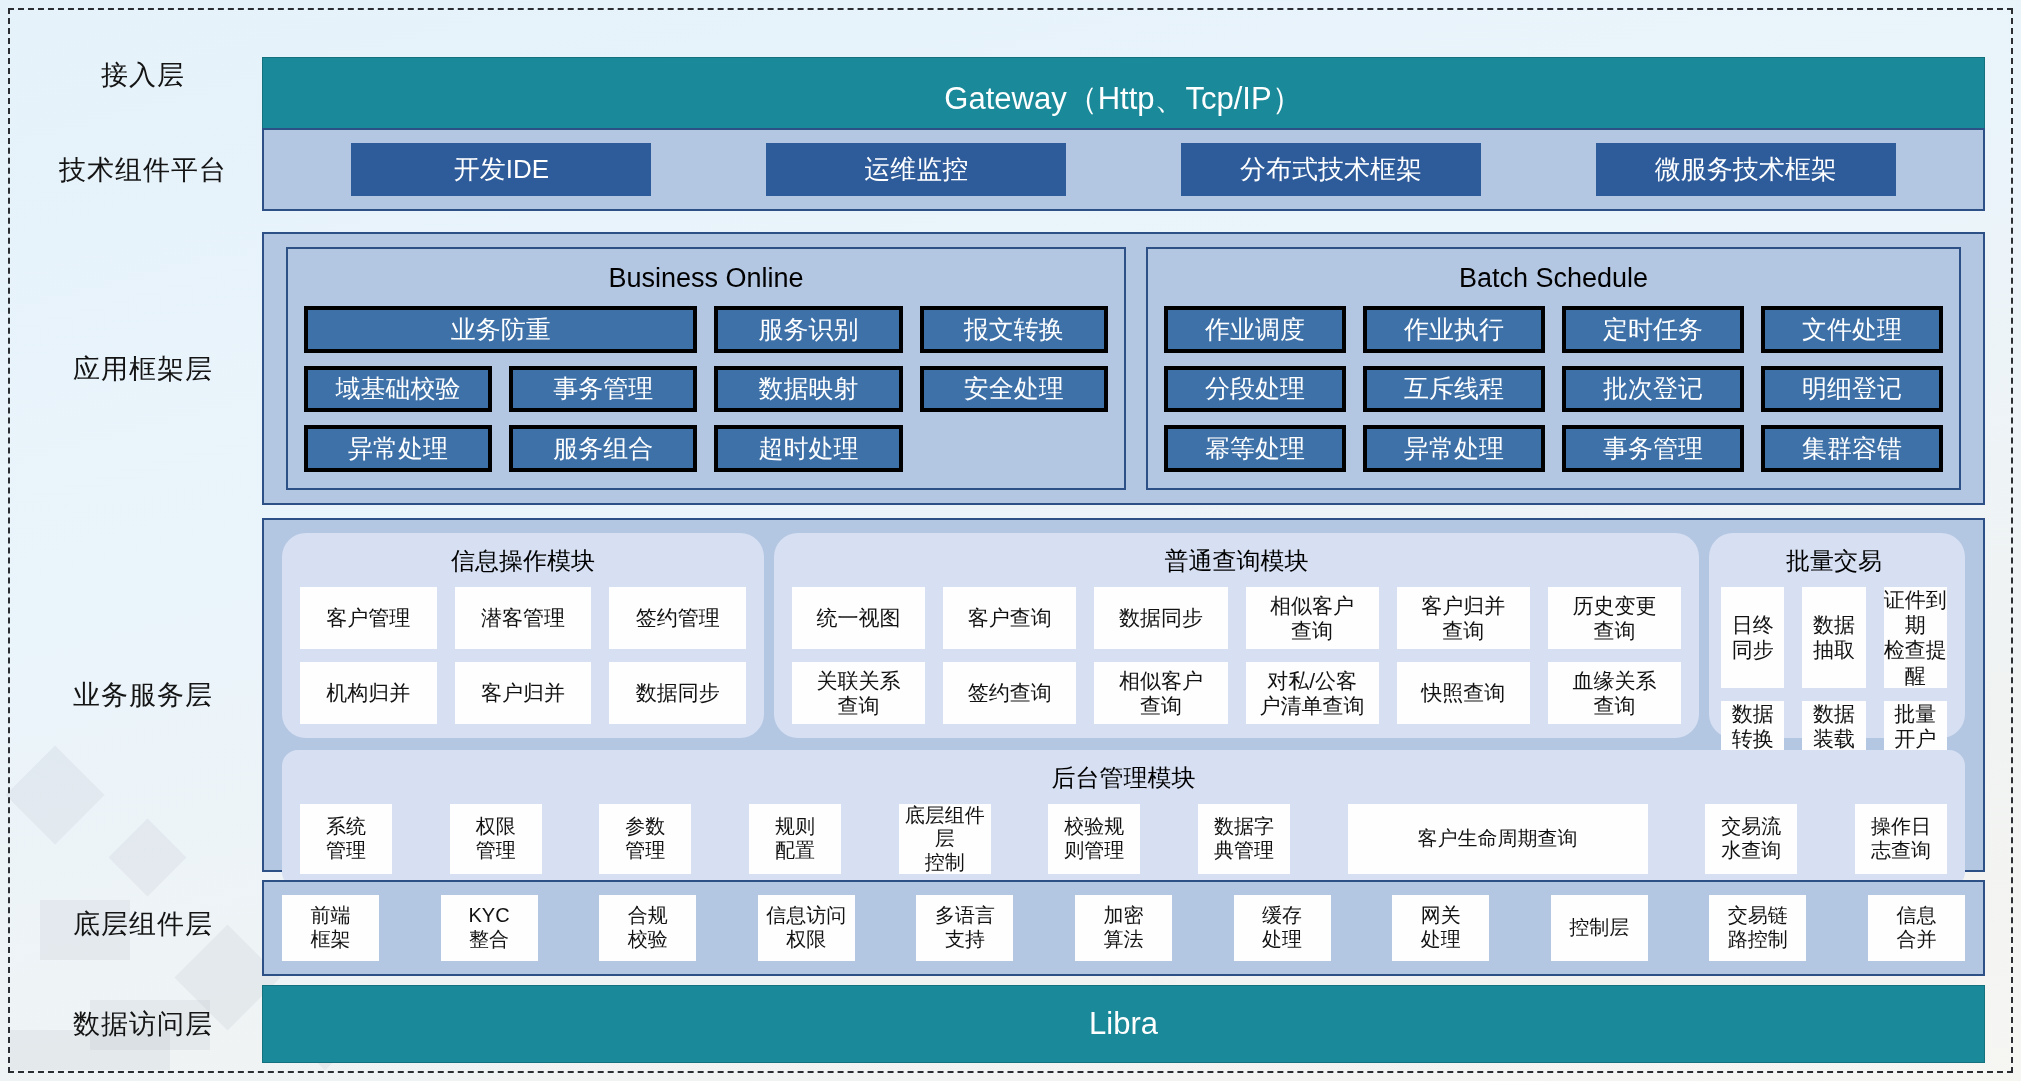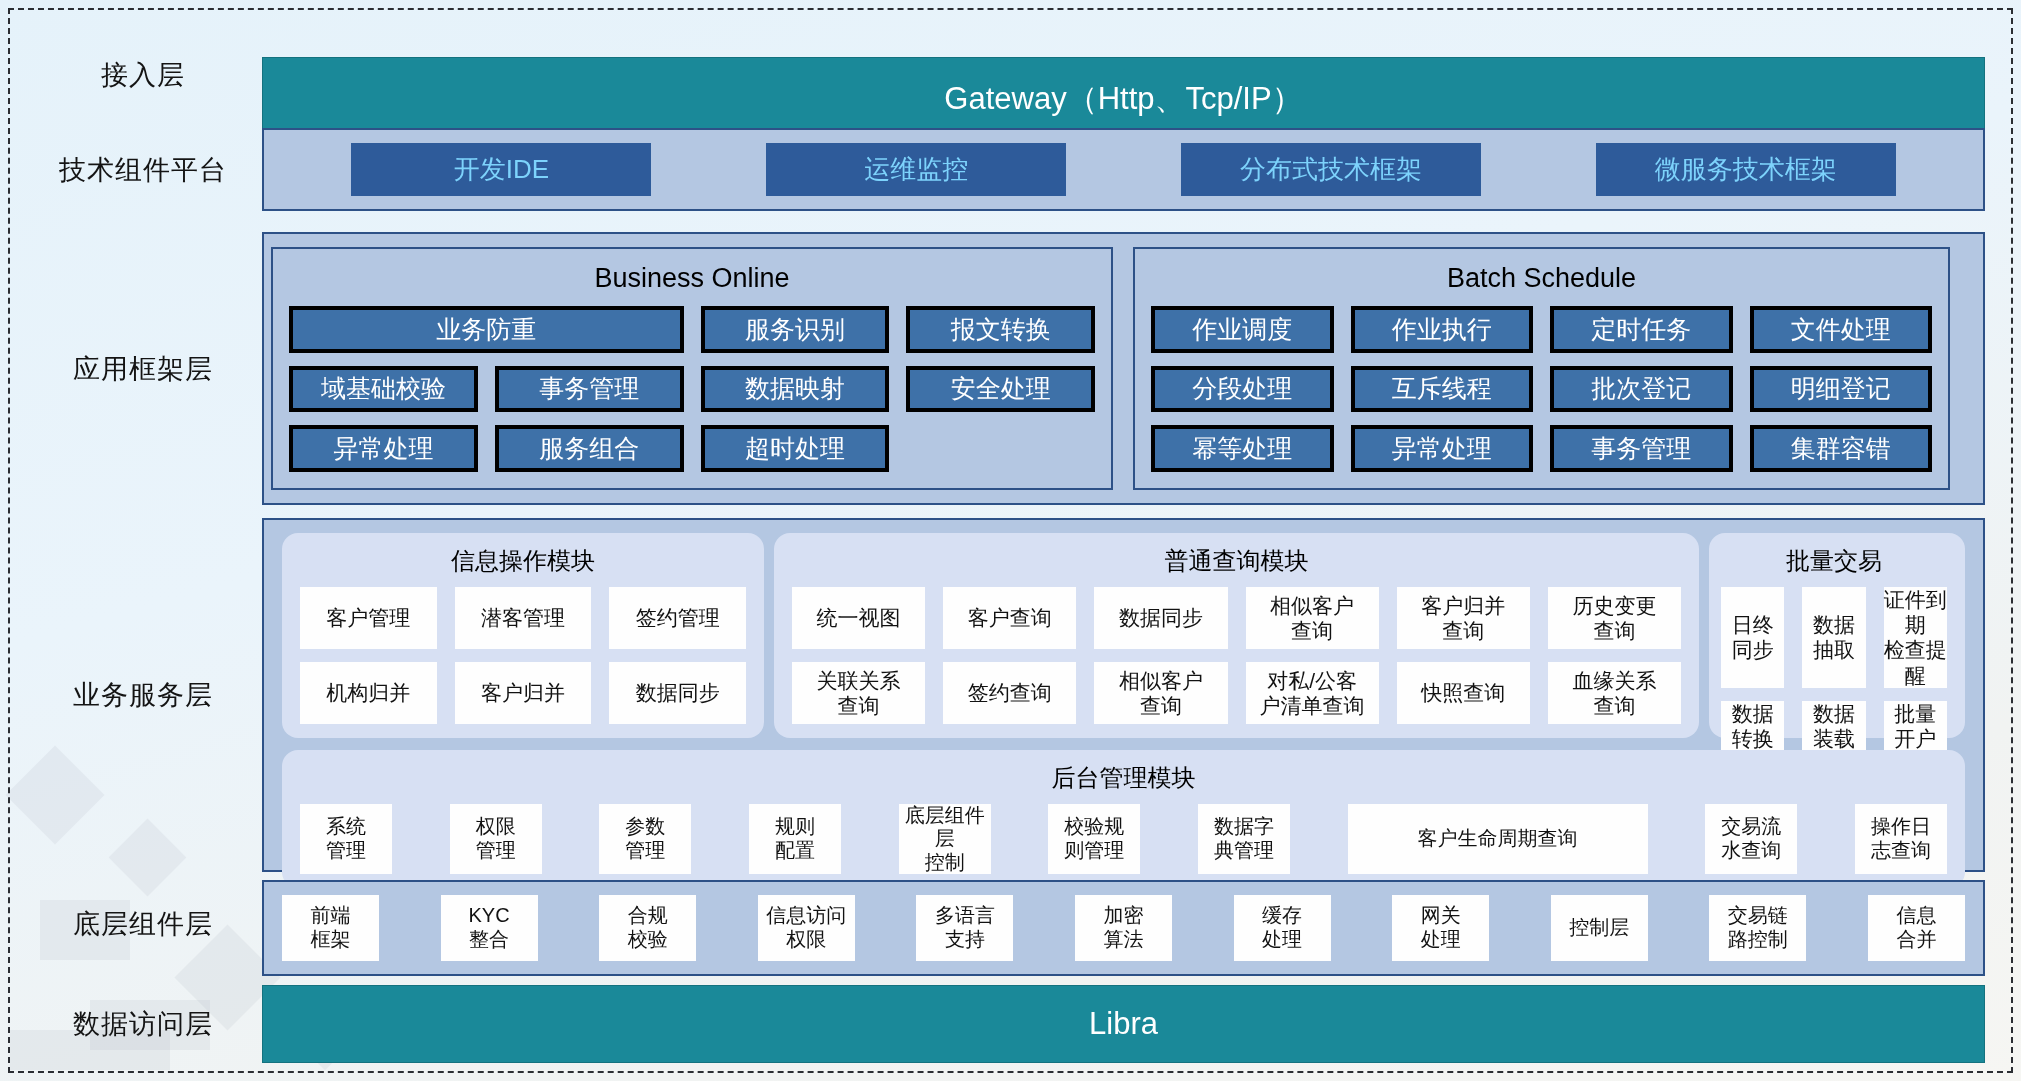--- a/index.html
+++ b/index.html
@@ -20,41 +20,41 @@
   .band { position: absolute; left: 262px; width: 1723px; z-index: 2; }
   .teal-bar {
     background: #1a8999; border: 1px solid #14727f; color: #fff;
     display: flex; align-items: center; justify-content: center; font-size: 31px;
   }
   .tech-row {
     background: #b4c7e2; border: 2px solid #2d5187;
     display: flex; align-items: center; justify-content: space-around; padding: 0 30px;
   }
   .btn-dark {
-    background: #2e5b9a; color: #7dd3fc; width: 300px; height: 53px;
+    background: #2e5b9a; color: #ffffff; width: 300px; height: 53px;
     display: flex; align-items: center; justify-content: center; font-size: 26px;
   }
   .appframe {
     background: #b4c7e2; border: 2px solid #2d5187;
-    display: flex; gap: 20px; padding: 13px 7px;
+    display: flex; gap: 20px; padding: 13px 22px;
   }
   .panel { border: 2px solid #2d5187; background: #b4c7e2; display: flex; flex-direction: column; padding: 6px 16px 16px; }
   .panel.bo { width: 842px; } .panel.bs { width: 817px; }
   .panel-title { text-align: center; font-size: 27px; color: #000; padding: 8px 0 12px; font-weight: 500; }
   .pgrid { flex: 1; display: grid; grid-template-columns: repeat(4, 1fr); gap: 13px 17px; }
   .chip {
     background: #3e71a8; border: 4px solid #000000; color: #fff;
     display: flex; align-items: center; justify-content: center; font-size: 25px;
   }
   .bizservice {
     background: #b4c7e2; border: 2px solid #2d5187;
     display: flex; flex-direction: column; gap: 12px; padding: 13px 18px;
   }
   .mod-row { display: flex; gap: 10px; height: 205px; }
-  .module { background: #d7e0f3; border-radius: 16px; padding: 4px 18px 14px; display: flex; flex-direction: column; }
+  .module { background: #d7e0f3; border-radius: 24px; padding: 4px 18px 14px; display: flex; flex-direction: column; }
   .module.m0 { width: 482px; } .module.m1 { flex: 1; } .module.m2 { width: 256px; padding-left: 12px; }
   .module-title { text-align: center; font-size: 24px; color: #000; padding: 8px 0 10px; }
   .wgrid { flex: 1; display: grid; gap: 13px 18px; }
   .wbtn {
     background: #fefefe; color: #121212;
     display: flex; align-items: center; justify-content: center; text-align: center;
     font-size: 21px; line-height: 1.2; white-space: pre-line;
   }
   .admin { border-radius: 16px; flex: 1; }
   .admin-row { flex: 1; display: flex; justify-content: space-between; align-items: center; }

